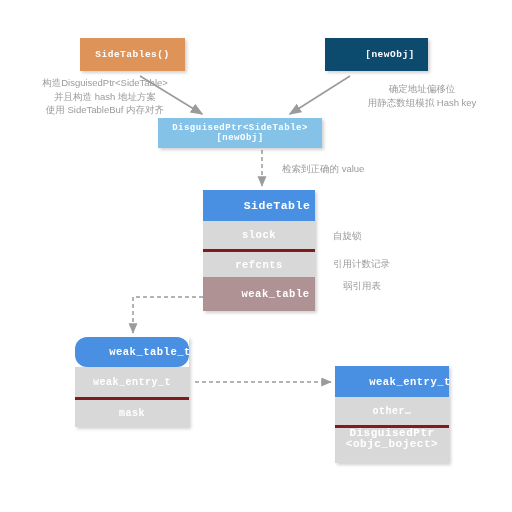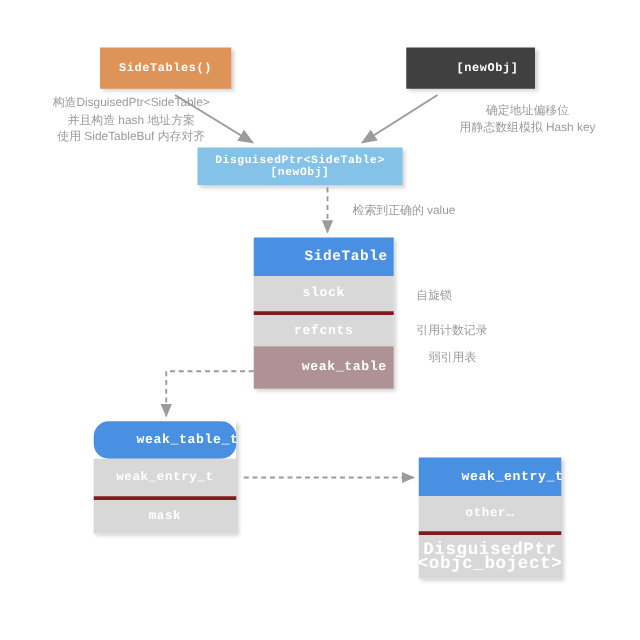--- a/index.html
+++ b/index.html
@@ -33,21 +33,21 @@
     box-shadow: 2px 2px 3px rgba(0,0,0,0.18);
   }
   
   #box-sidetables {
     left: 80px; top: 38px; width: 105px; height: 33px;
     background: #de9459;
     font-size: 9.5px;
   }
   #box-newobj {
     left: 325px; top: 38px; width: 103px; height: 33px;
-    background: #404040;
+    background: #0c4a6e;
     font-size: 9.5px;
     padding-left: 27px;
   }
   #box-disguisedptr {
     left: 158px; top: 118px; width: 164px; height: 30px;
     background: #85c2e8;
     font-size: 9px;
   }
   
   .annot {
@@ -90,22 +90,22 @@
   
   #stack-weaktable { left: 75px; top: 337px; width: 114px; }
   #stack-weaktable .row { height: 30px; font-size: 10px; }
   #stack-weaktable .row.header { height: 30px; font-size: 10.5px; border-radius: 12px; }
   #stack-weaktable .row.tiny   { font-size: 7.5px; letter-spacing: 0.3px; }
   
   #stack-weakentry { left: 335px; top: 366px; width: 114px; }
   #stack-weakentry .row { height: 28px; font-size: 10px; }
   #stack-weakentry .row.header { height: 31px; font-size: 10.5px; }
   #stack-weakentry .row.twoline {
-    height: 38px; font-size: 14px; line-height: 11px;
-    flex-direction: column; justify-content: center;
+    height: 38px; font-size: 11px; line-height: 11px;
+    flex-direction: column; justify-content: flex-start;
   }
   
   .side-label {
     position: absolute;
     color: #9b9b9b;
     font-size: 9.5px;
     font-family: "Liberation Sans", "DejaVu Sans", sans-serif;
     white-space: nowrap;
   }
   #label-slock     { left: 333px; top: 230px; }

